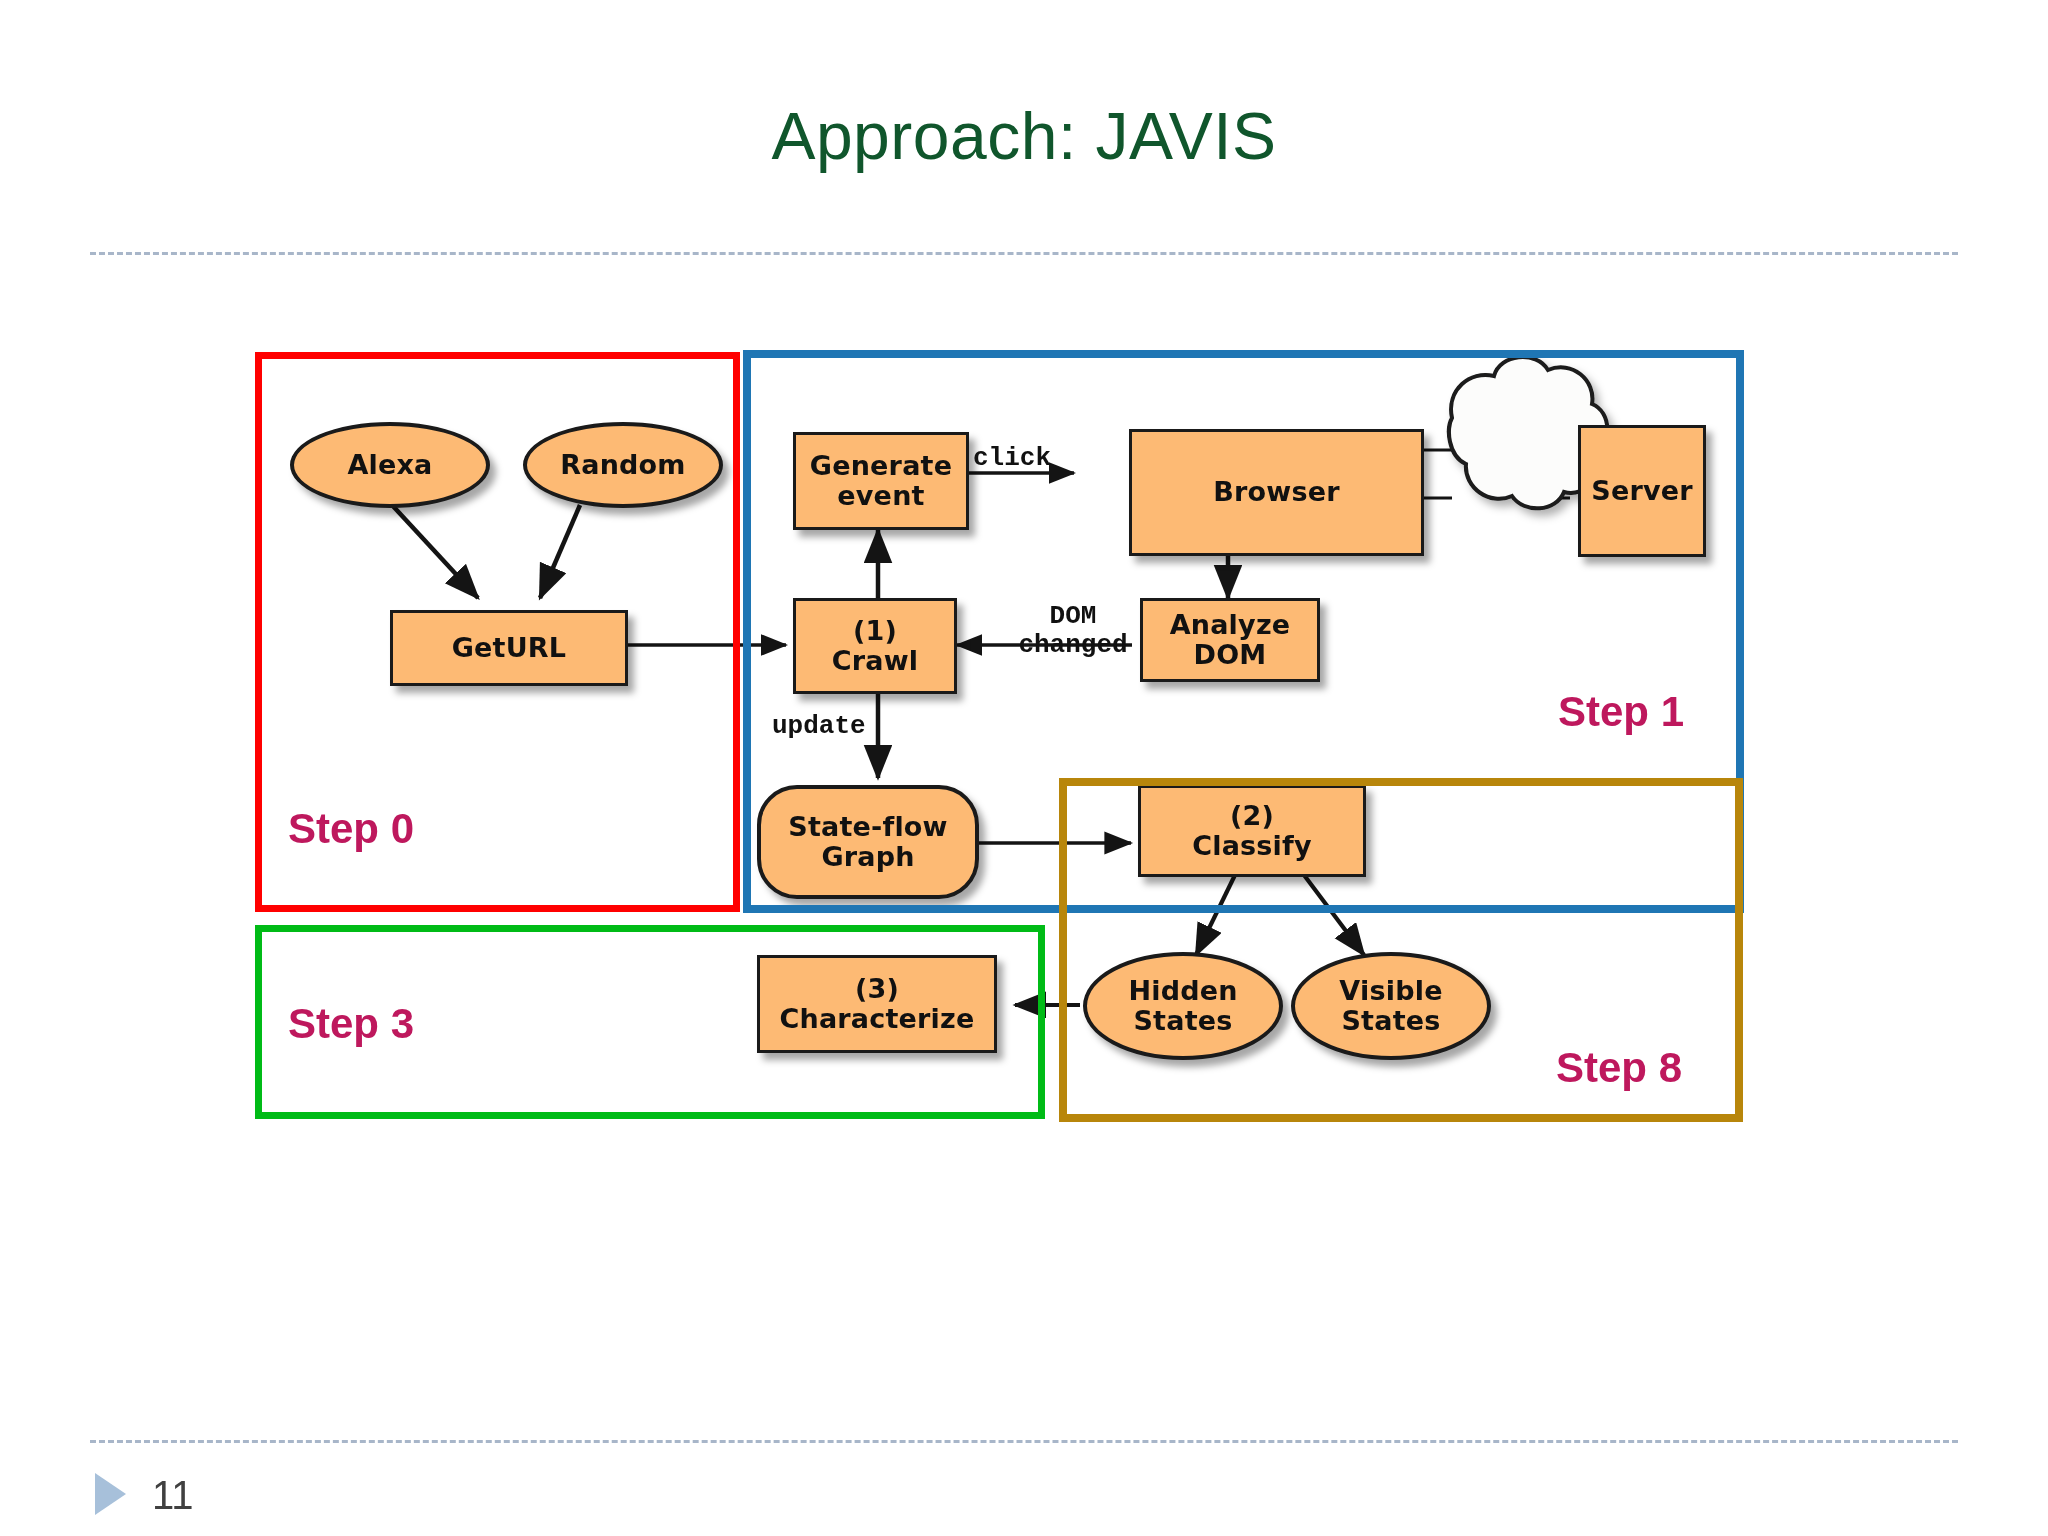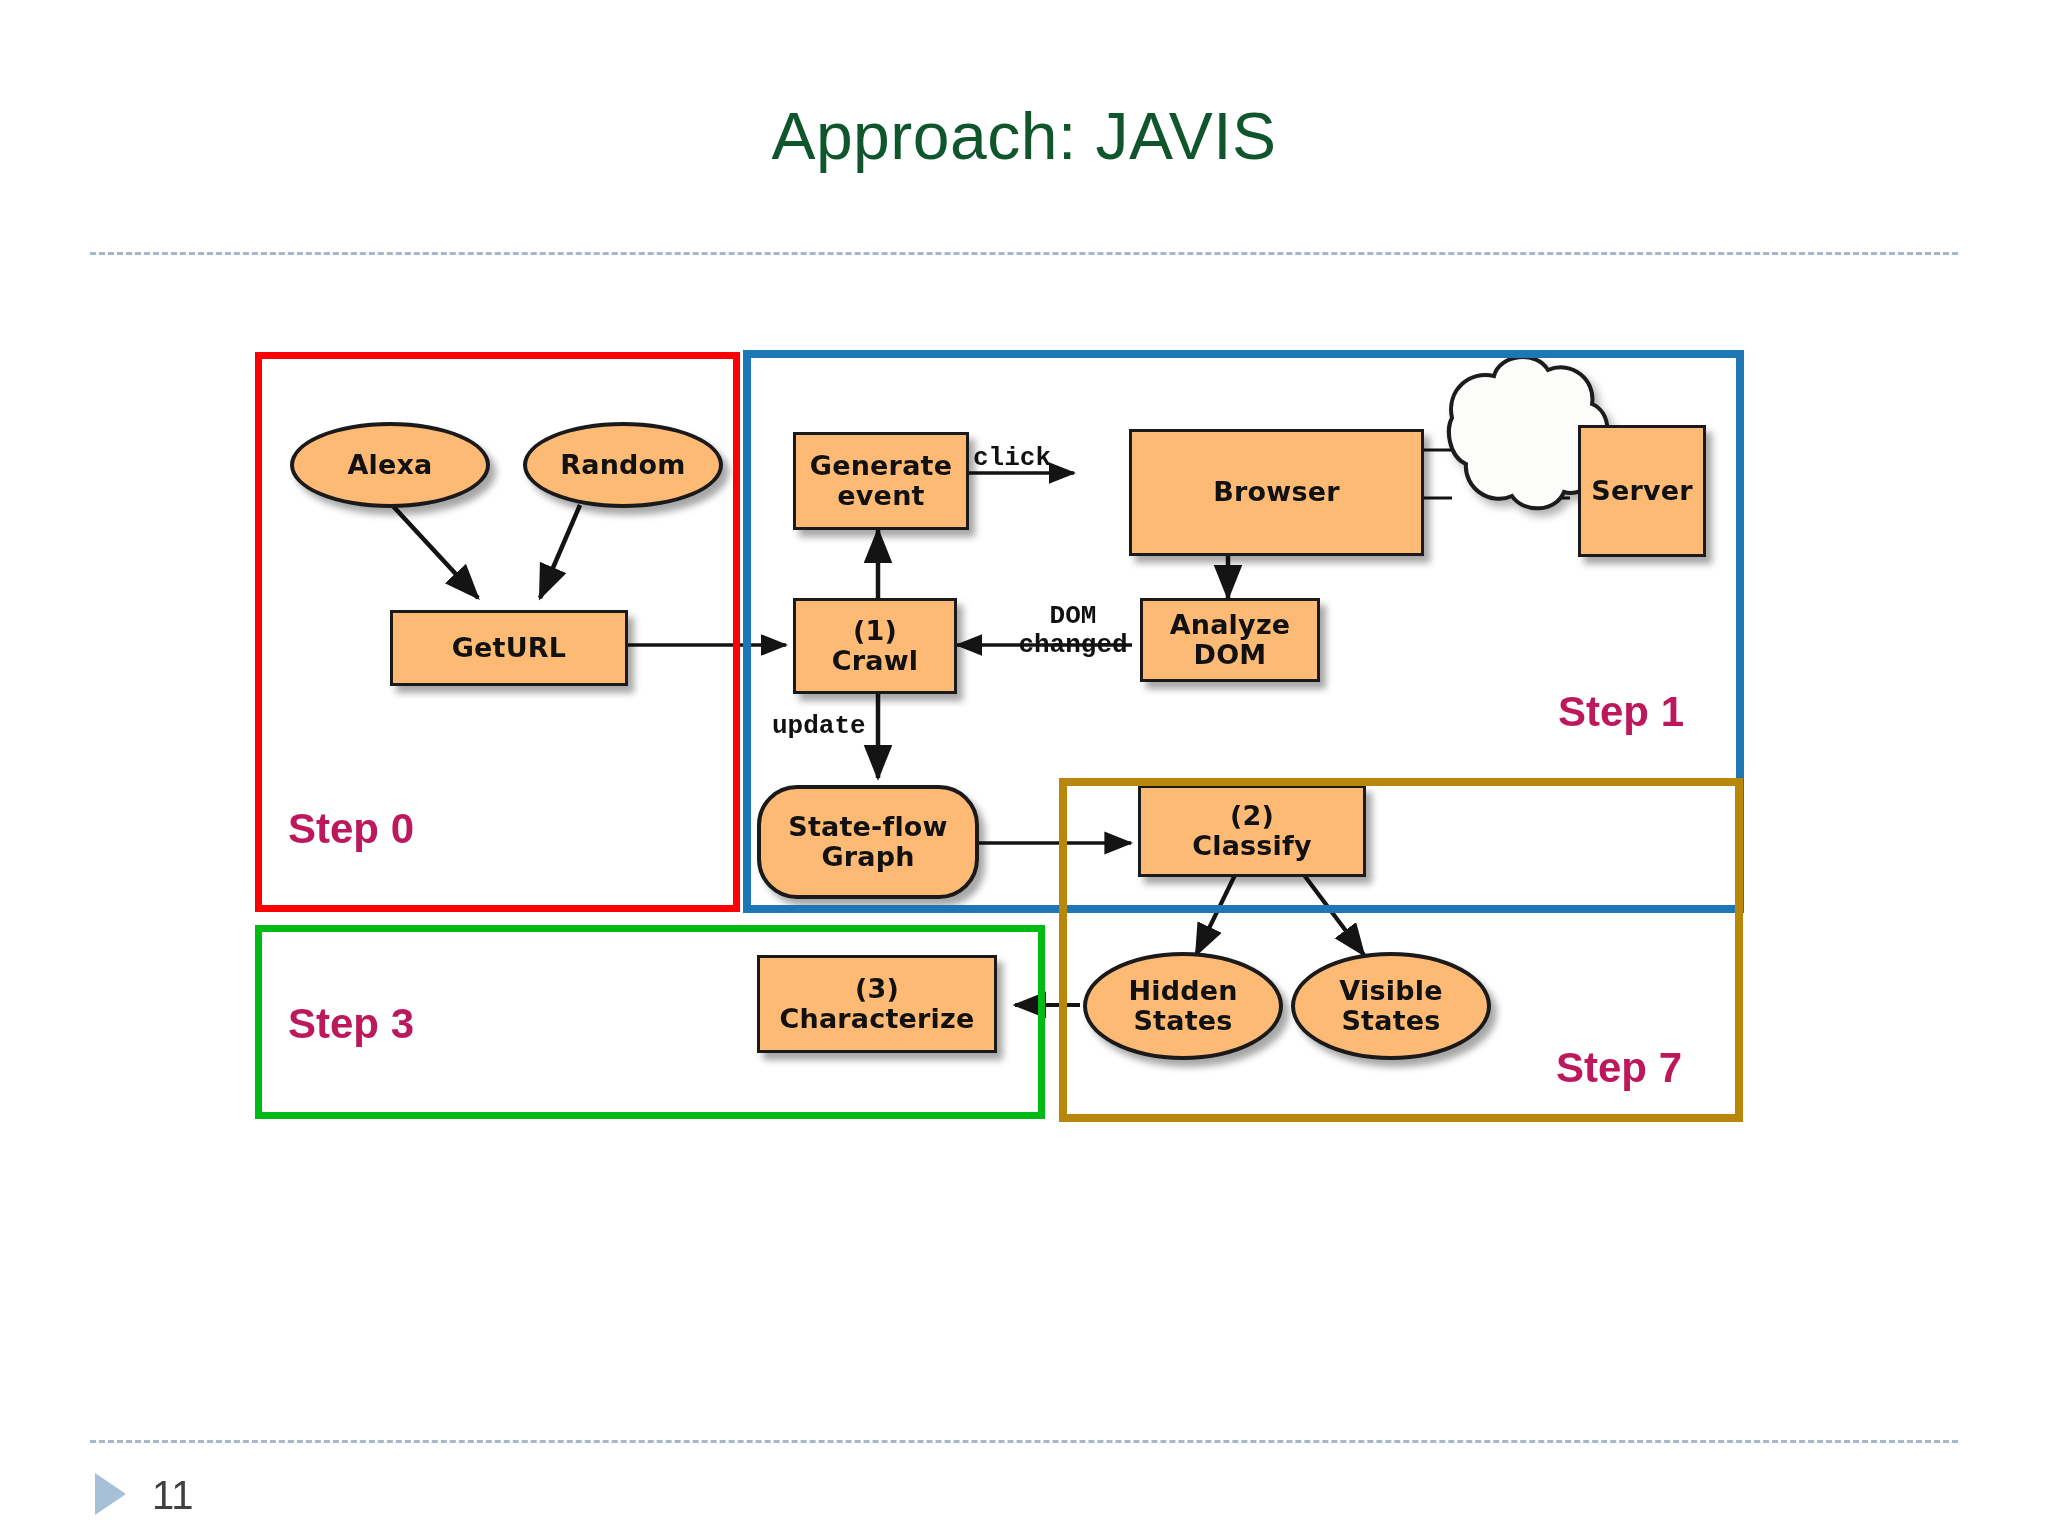--- a/index.html
+++ b/index.html
@@ -283,21 +283,21 @@
 
   <div class="edge-label" style="left:772px; top:712px;">update</div>
 
   <div class="step-box" style="left:255px; top:352px; width:485px; height:560px; border:7px solid #FF0000;"></div>
   <div class="step-label" style="left:288px; top:805px;">Step 0</div>
 
   <div class="step-box" style="left:743px; top:350px; width:1001px; height:563px; border:8px solid #1F76B4;"></div>
   <div class="step-label" style="left:1558px; top:688px;">Step 1</div>
 
   <div class="step-box" style="left:1059px; top:778px; width:684px; height:344px; border:8px solid #B8860B;"></div>
-  <div class="step-label" style="left:1556px; top:1044px;">Step 7</div>
+  <div class="step-label" style="left:1556px; top:1044px;">Step 8</div>
 
   <div class="step-box" style="left:255px; top:925px; width:790px; height:194px; border:7px solid #00BB16;"></div>
   <div class="step-label" style="left:288px; top:1000px;">Step 3</div>
 
   <div class="page-footer">
     <div class="footer-bullet"></div>
     <div class="page-number">11</div>
   </div>
 
 </div>

